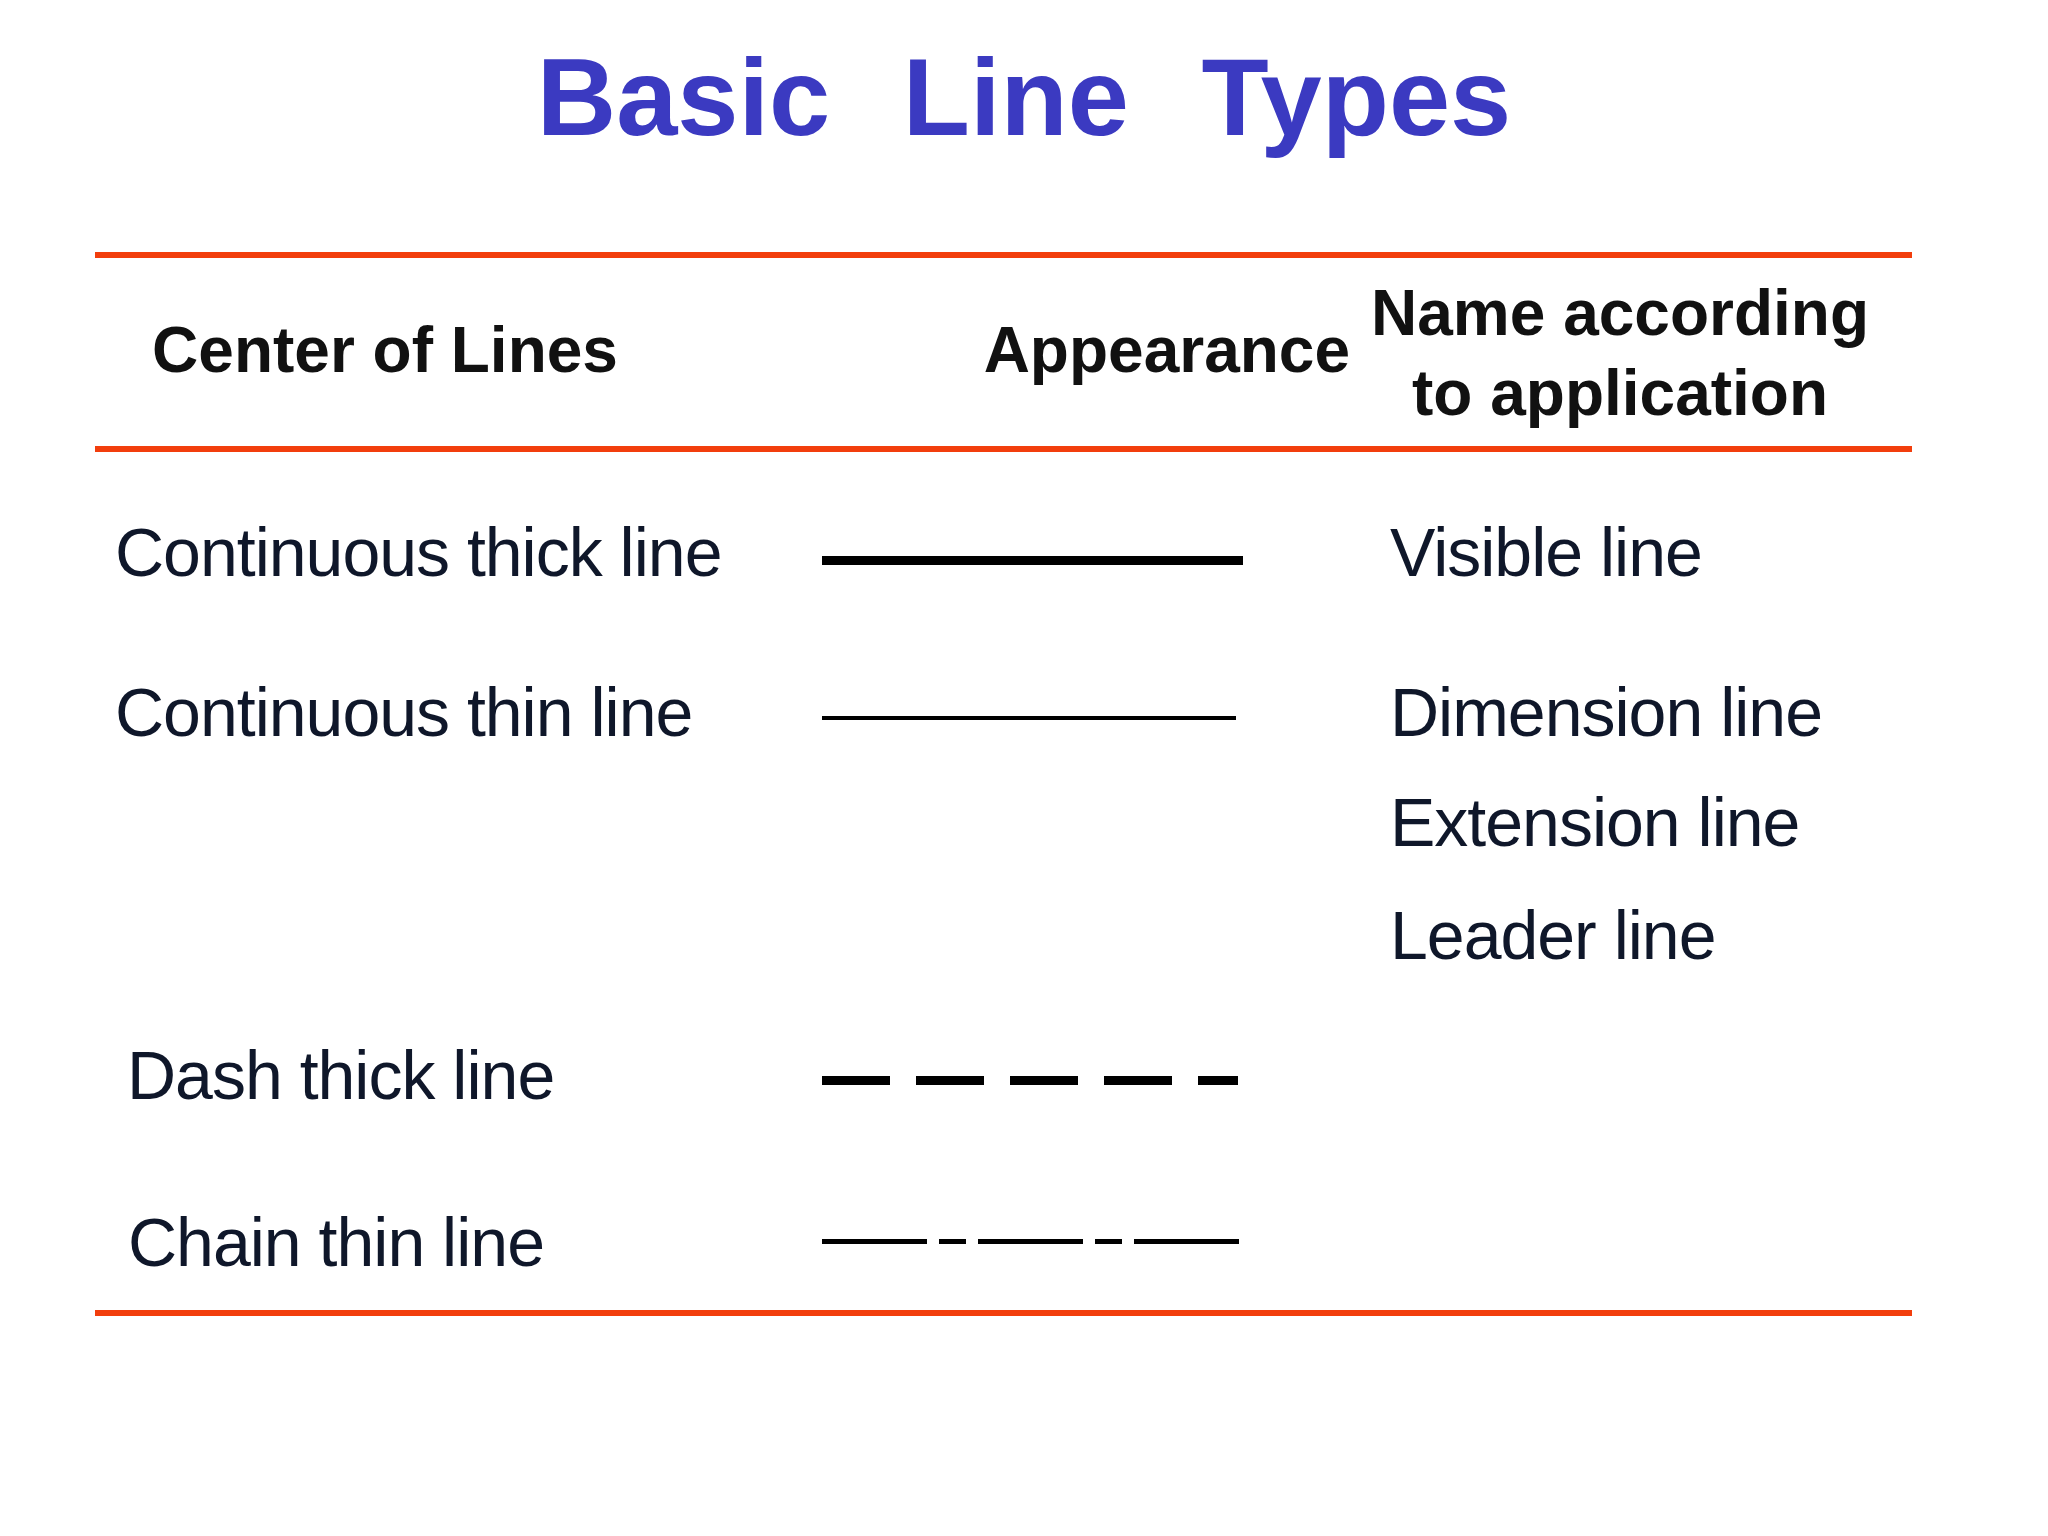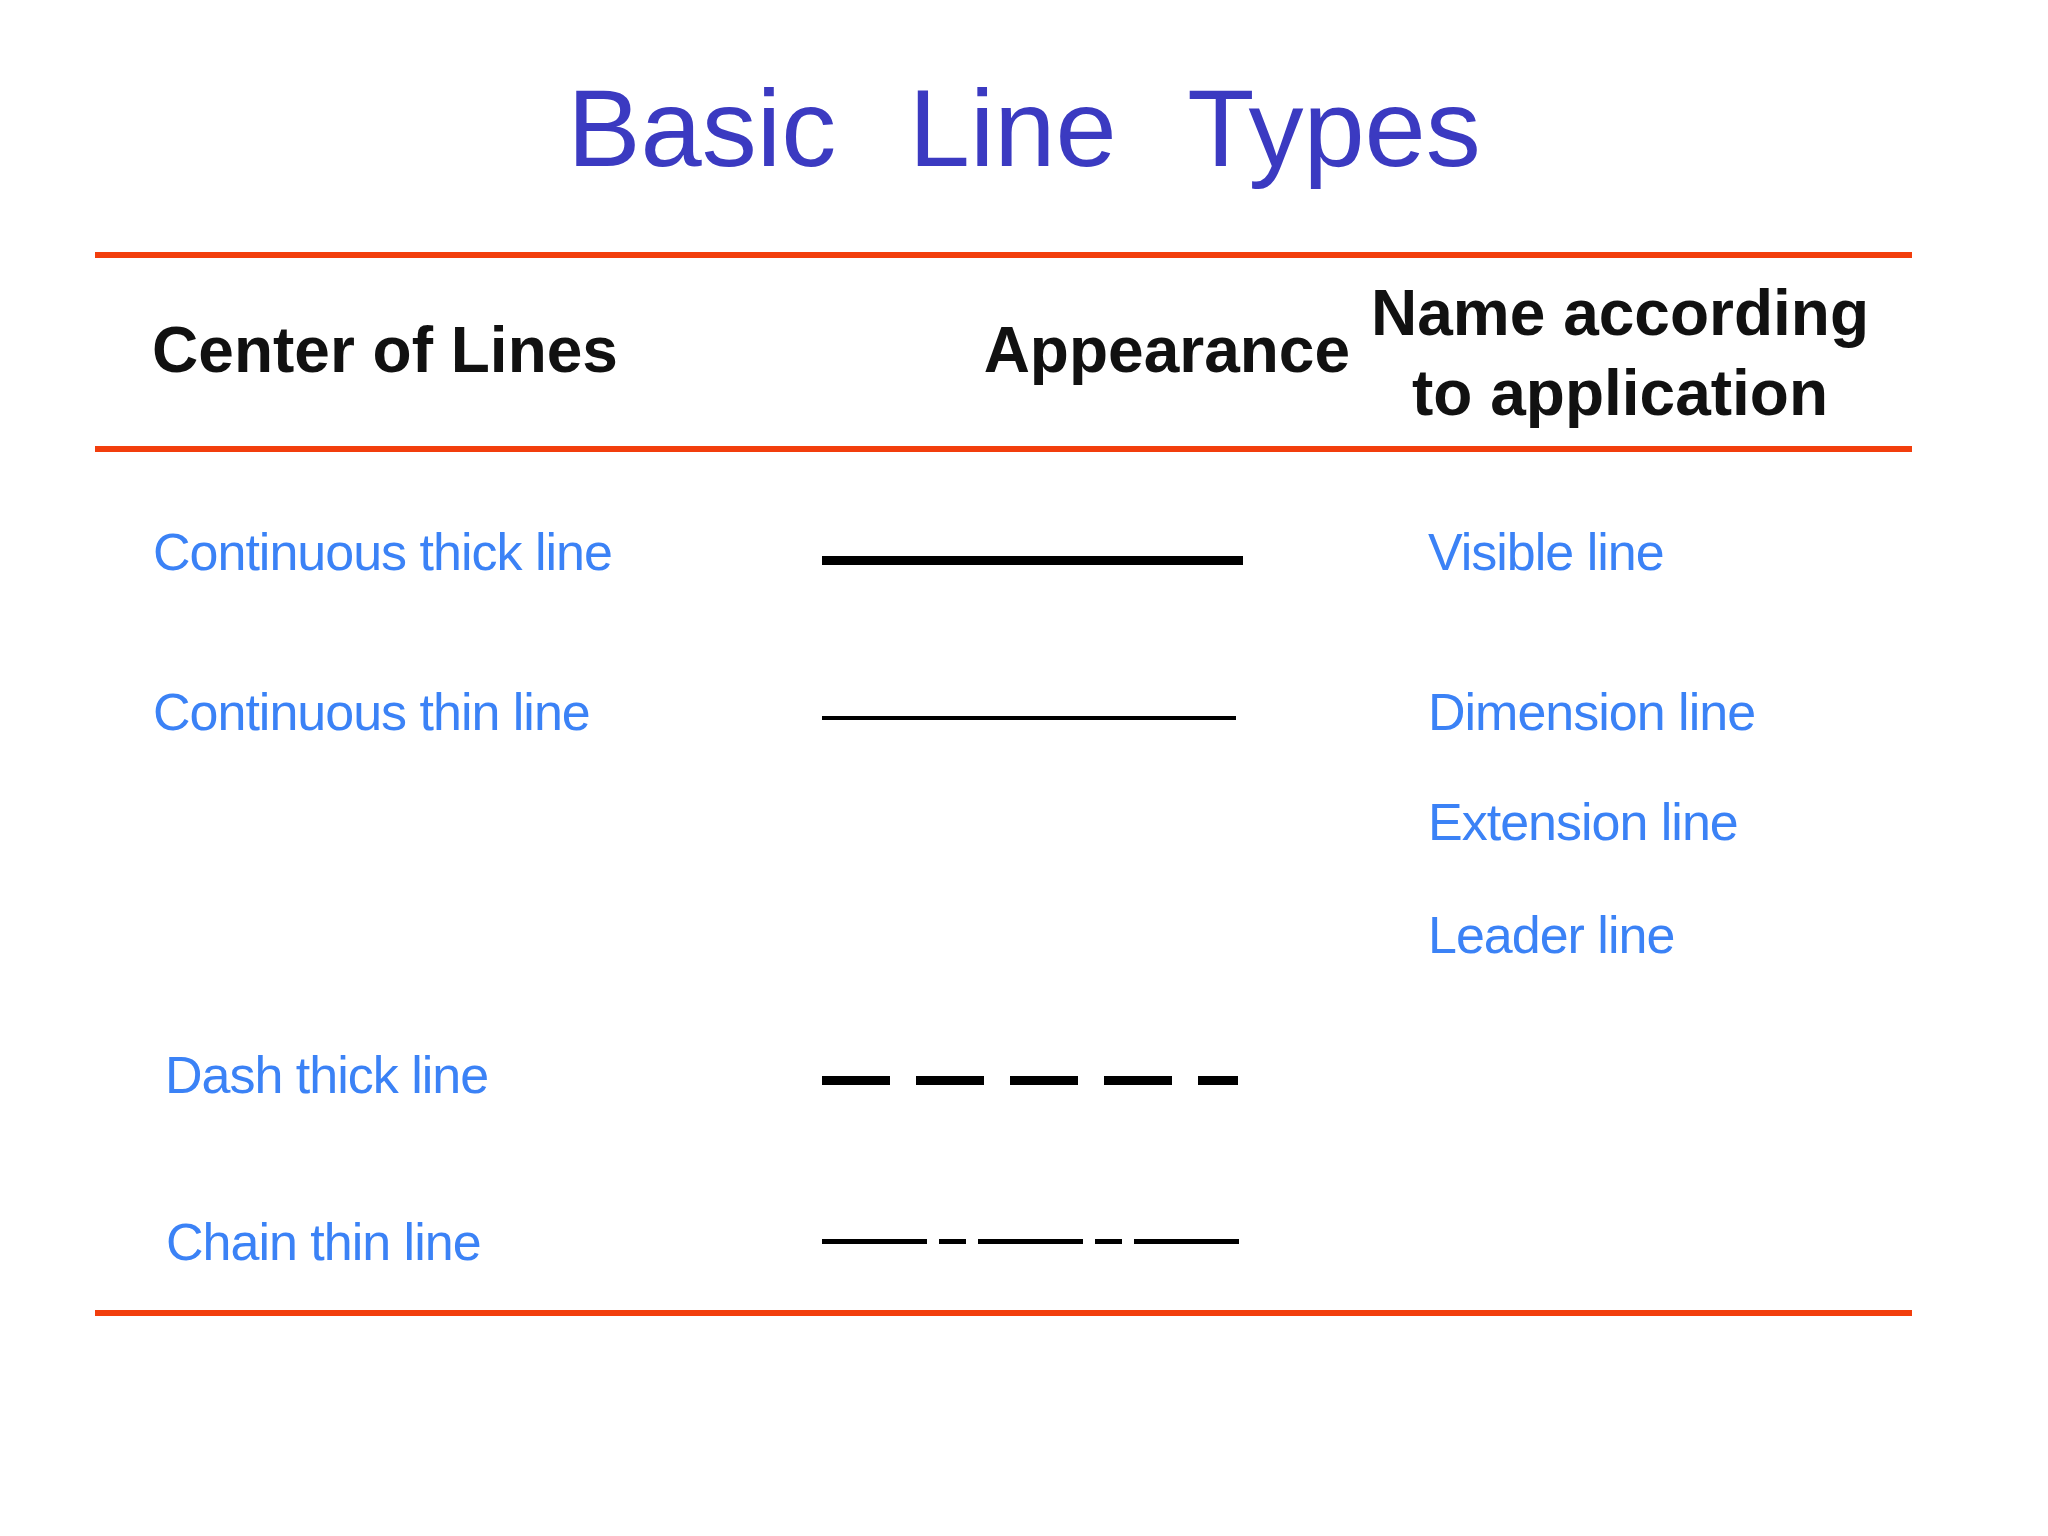--- a/index.html
+++ b/index.html
@@ -1,38 +1,38 @@
 <!DOCTYPE html>
 <html><head>
 <meta charset="utf-8">
 <style>
   html,body { margin:0; padding:0; background:#ffffff; }
   .slide {
     position:relative; width:2048px; height:1536px; background:#ffffff;
     font-family:"Liberation Sans", sans-serif; overflow:hidden;
   }
   .title {
-    position:absolute; top:63px; left:0; width:100%; text-align:center;
-    font-size:110px; font-weight:normal; color:#3b3ac1;
+    position:absolute; top:32px; left:0; width:100%; text-align:center;
+    font-size:110px; font-weight:bold; color:#3b3ac1;
     word-spacing:42px; line-height:130px; white-space:nowrap;
   }
   .rule { position:absolute; left:95px; width:1817px; height:6px; background:#f23e0d; }
   .rule-top    { top:252px; }
   .rule-header { top:446px; }
   .rule-bottom { top:1310px; }
   .hdr {
     position:absolute; font-size:64px; font-weight:bold; color:#111111;
     line-height:80px; text-align:center; white-space:nowrap;
   }
   .hdr-col1 { left:95px;  width:580px; top:310px; }
   .hdr-col2 { left:760px; width:590px; top:310px;text-align:right; }
   .hdr-col3 { left:1310px; width:620px; top:273px; }
   .cell {
-    position:absolute; font-size:52px; color:#3b82f6;
-    line-height:80px; letter-spacing:-1px; white-space:nowrap;margin-left:38px;
+    position:absolute; font-size:68px; color:#0f172a;
+    line-height:80px; letter-spacing:-1px; white-space:nowrap;
   }
   .line-sample { position:absolute; left:822px; display:flex; align-items:center; }
   .seg { background:#000000; flex:0 0 auto; }
   .sample-thick { top:556px; }
   .sample-thick .seg { width:421px; height:9px; }
   .sample-thin { top:716px; }
   .sample-thin .seg { width:414px; height:4px; }
   .sample-dash { top:1076px; gap:26px; }
   .sample-dash .seg { height:9px; width:68px; }
   .sample-dash .seg.short { width:40px; }

